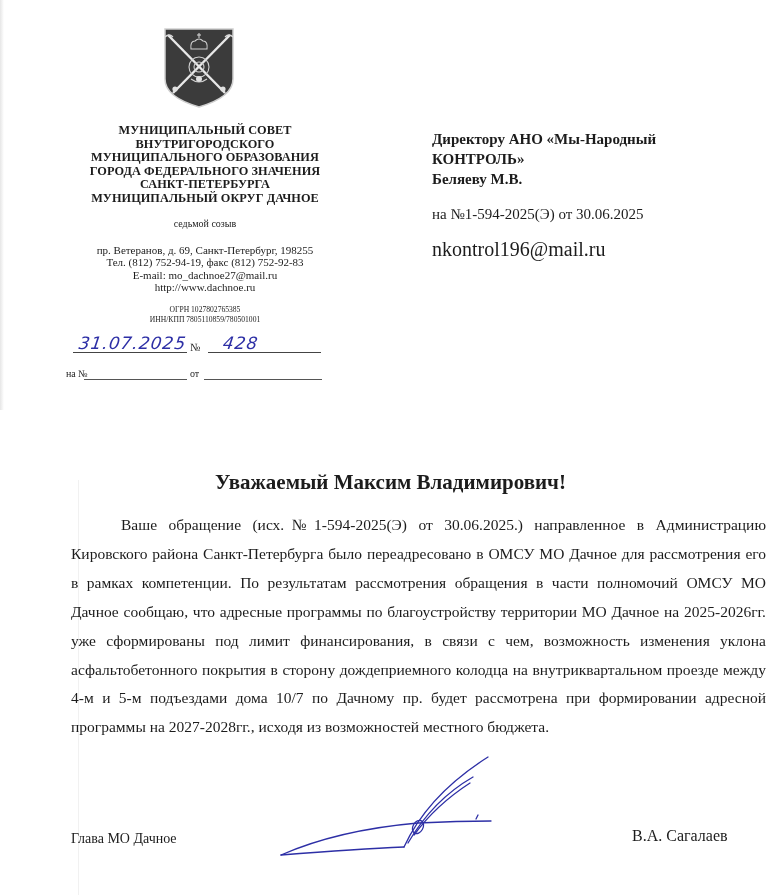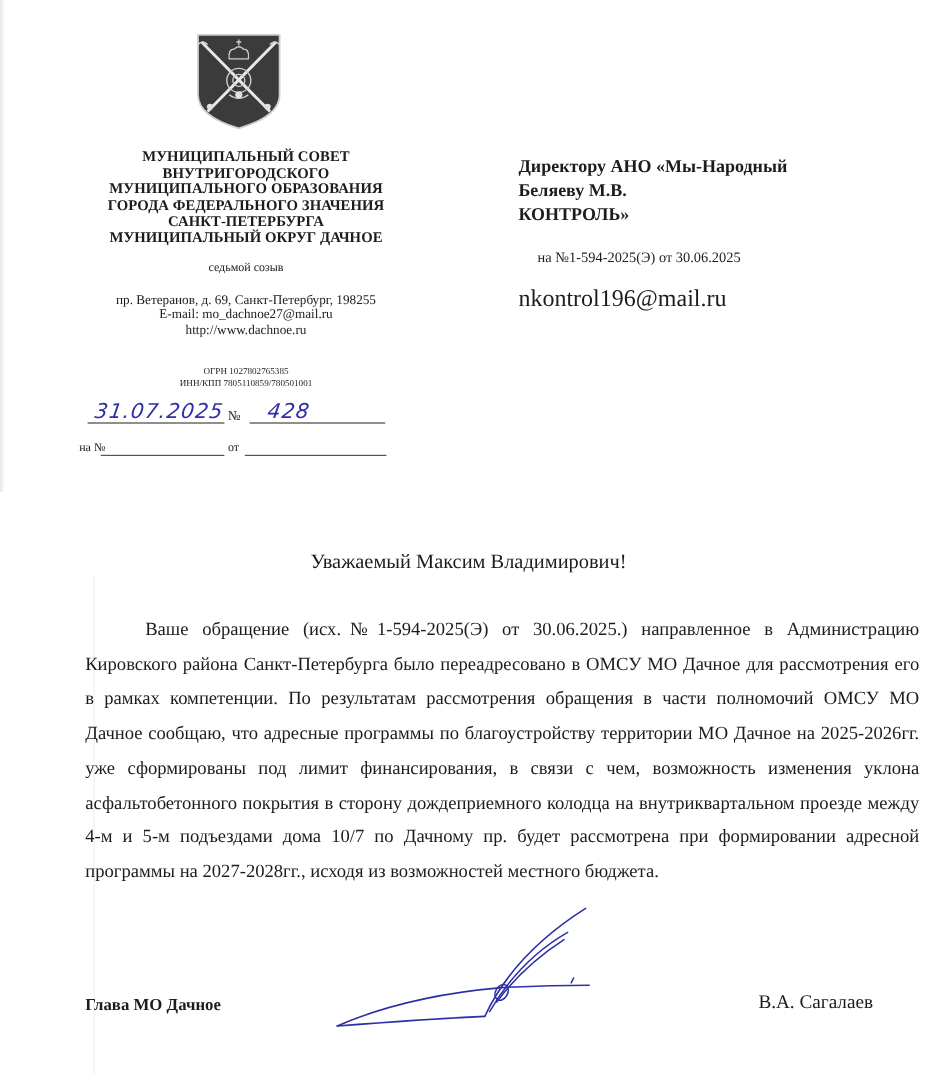--- a/index.html
+++ b/index.html
@@ -24,29 +24,29 @@
     .hand.num { left: 150px; top: 0px; }
 
     .refline { position: absolute; left: 66px; top: 368px; width: 260px; height: 14px; font-size: 10px; }
     .refline .l1 { position: absolute; left: 0; top: 0; }
     .refline .u1 { position: absolute; left: 18px; top: 11px; width: 103px; border-bottom: 1px solid #555; }
     .refline .l2 { position: absolute; left: 124px; top: 0; }
     .refline .u2 { position: absolute; left: 138px; top: 11px; width: 118px; border-bottom: 1px solid #555; }
 
     .addressee { position: absolute; left: 432px; top: 129px; font-size: 15px; line-height: 20px; }
     .addressee .b { font-weight: bold; }
-    .addressee .ref { margin-top: 15px; font-size: 12px; margin-left: 16px; }
+    .addressee .ref { margin-top: 15px; font-size: 15px; }
     .addressee .mail { margin-top: 15px; font-size: 20px; }
 
-    .greeting { position: absolute; left: 0; width: 781px; top: 458px; text-align: center; font-weight: normal; font-size: 17px; }
+    .greeting { position: absolute; left: 0; width: 781px; top: 470px; text-align: center; font-weight: bold; font-size: 21px; }
 
     .body-text { position: absolute; left: 71px; top: 511px; width: 695px; font-size: 15.5px; line-height: 28.9px; text-align: justify; }
     .body-text p { margin: 0; text-indent: 50px; }
 
-    .sig-left { position: absolute; left: 71px; top: 831px; font-weight: bold; font-size: 14px; }
+    .sig-left { position: absolute; left: 71px; top: 831px; font-weight: normal; font-size: 14px; }
     .sig-right { position: absolute; left: 632px; top: 827px; font-weight: normal; font-size: 16px; }
     .signature { position: absolute; left: 278px; top: 755px; width: 232px; height: 110px; }
   </style>
 </head>
 <body>
 
 <div class="page">
   <div class="edge"></div>
   <div class="fold"></div>
 
@@ -76,20 +76,21 @@
     <div>ВНУТРИГОРОДСКОГО</div>
     <div>МУНИЦИПАЛЬНОГО ОБРАЗОВАНИЯ</div>
     <div>ГОРОДА ФЕДЕРАЛЬНОГО ЗНАЧЕНИЯ</div>
     <div>САНКТ-ПЕТЕРБУРГА</div>
     <div>МУНИЦИПАЛЬНЫЙ ОКРУГ ДАЧНОЕ</div>
   </div>
   <div class="convoc">седьмой созыв</div>
 
   <div class="contacts">
     <div>пр. Ветеранов, д. 69, Санкт-Петербург, 198255</div>
+    <div>Тел. (812) 752-94-19, факс (812) 752-92-83</div>
     <div>E-mail: mo_dachnoe27@mail.ru</div>
     <div>http://www.dachnoe.ru</div>
   </div>
 
   <div class="reg">
     <div>ОГРН 1027802765385</div>
     <div>ИНН/КПП  7805110859/780501001</div>
   </div>
 
   <div class="dateline">
@@ -102,22 +103,22 @@
 
   <div class="refline">
     <span class="l1">на №</span>
     <div class="u1"></div>
     <span class="l2">от</span>
     <div class="u2"></div>
   </div>
 
   <div class="addressee">
     <div class="b">Директору АНО «Мы-Народный</div>
+    <div class="b">КОНТРОЛЬ»</div>
     <div class="b">Беляеву М.В.</div>
-    <div class="b">КОНТРОЛЬ»</div>
     <div class="ref">на №1-594-2025(Э) от 30.06.2025</div>
     <div class="mail">nkontrol196@mail.ru</div>
   </div>
 
   <div class="greeting">Уважаемый Максим Владимирович!</div>
 
   <div class="body-text">
     <p>Ваше обращение (исх.№1-594-2025(Э) от 30.06.2025.) направленное в Администрацию Кировского района Санкт-Петербурга было переадресовано в ОМСУ МО Дачное для рассмотрения его в рамках компетенции. По результатам рассмотрения обращения в части полномочий ОМСУ МО Дачное сообщаю, что адресные программы по благоустройству территории МО Дачное на 2025-2026гг. уже сформированы под лимит финансирования, в связи с чем, возможность изменения уклона асфальтобетонного покрытия в сторону дождеприемного колодца на внутриквартальном проезде между 4-м и 5-м подъездами дома 10/7 по Дачному пр. будет рассмотрена при формировании адресной программы на 2027-2028гг., исходя из возможностей местного бюджета.</p>
   </div>
 

